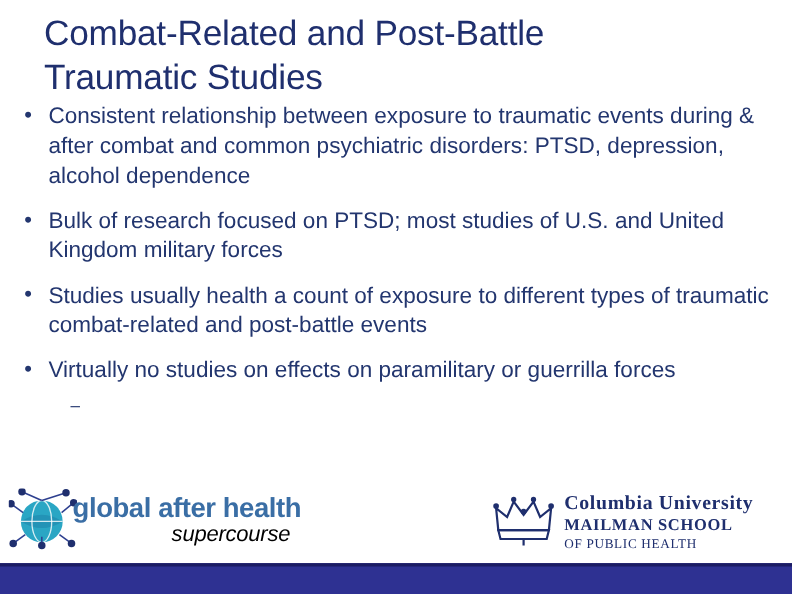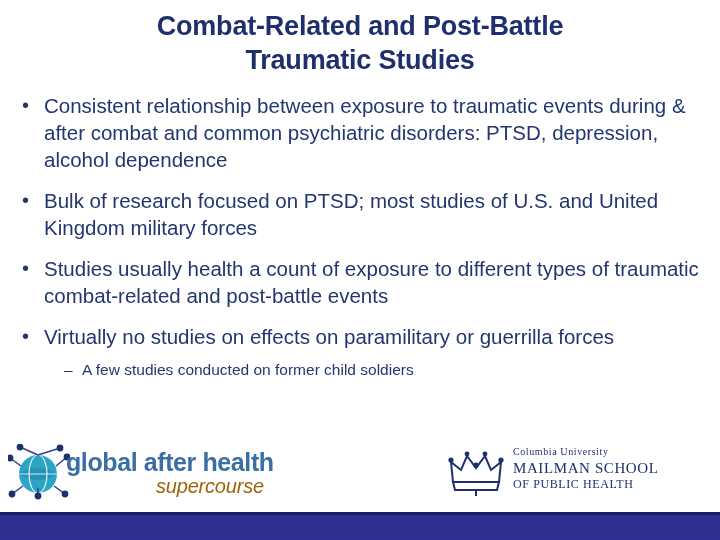--- a/index.html
+++ b/index.html
@@ -18,24 +18,23 @@
     position: relative;
     width: 720px;
     height: 540px;
     box-sizing: border-box;
   }
   .title {
     position: absolute;
     top: 10px;
     left: 40px;
     width: 640px;
-    text-align: center;
     color: #1f2f6e;
-    font-size: 27px;
-    font-weight: bold;
+    font-size: 32px;
+    font-weight: normal;
     line-height: 1.25;
     letter-spacing: -0.2px;
   }
   .body {
     position: absolute;
     top: 92px;
     left: 22px;
     width: 682px;
   }
   .bullet {
@@ -111,21 +110,21 @@
     font-size: 25px;
     color: #3a6ea5;
     font-weight: bold;
     letter-spacing: -0.4px;
   }
   .logo-left .sc-text {
     position: absolute;
     left: 148px;
     top: 33px;
     font-size: 20px;
-    color: #a16207;
+    color: #000000;
     font-style: italic;
     letter-spacing: -0.2px;
   }
   
   .logo-right {
     position: absolute;
     right: 18px;
     bottom: 36px;
     width: 255px;
     height: 62px;
@@ -139,27 +138,28 @@
   }
   .logo-right .cu-lines {
     position: absolute;
     left: 66px;
     top: 4px;
     width: 190px;
     color: #1f2f6e;
     font-family: "Liberation Serif", serif;
   }
   .logo-right .l1 {
-    font-size: 10px;
+    font-size: 18px;
     letter-spacing: 0.6px;
     line-height: 1.25;
+    font-weight: bold;
   }
   .logo-right .l2 {
     font-size: 15px;
-    font-weight: normal;
+    font-weight: bold;
     letter-spacing: 0.6px;
     line-height: 1.25;
   }
   .logo-right .l3 {
     font-size: 12px;
     letter-spacing: 0.6px;
     line-height: 1.25;
   }
 </style>
 </head>
@@ -189,21 +189,20 @@
       <span class="btext">Studies usually health a count of exposure to different types of traumatic combat-related and post-battle events</span>
     </div>
 
     <div class="bullet">
       <span class="marker">•</span>
       <span class="btext">Virtually no studies on effects on paramilitary or guerrilla forces</span>
     </div>
 
     <div class="sub-bullet">
       <span class="marker">–</span>
-      <span class="btext">A few studies conducted on former child soldiers</span>
     </div>
 
   </div>
 
   <div class="logo-left">
     <span class="globe">
       <svg width="62" height="56" viewBox="0 0 62 56" xmlns="http://www.w3.org/2000/svg">
         <circle cx="30" cy="30" r="19" fill="#2aa6c4"></circle>
         <path d="M11 30 Q30 18 49 30 Q30 42 11 30 Z" fill="#1b7fa8" opacity="0.5"></path>
         <ellipse cx="30" cy="30" rx="9" ry="19" fill="none" stroke="#ffffff" stroke-width="1.2" opacity="0.8"></ellipse>

